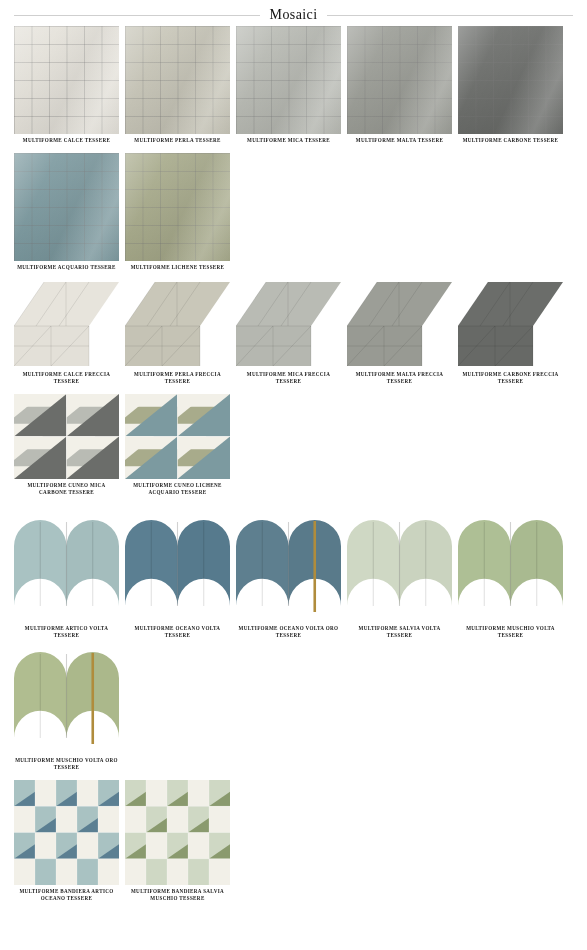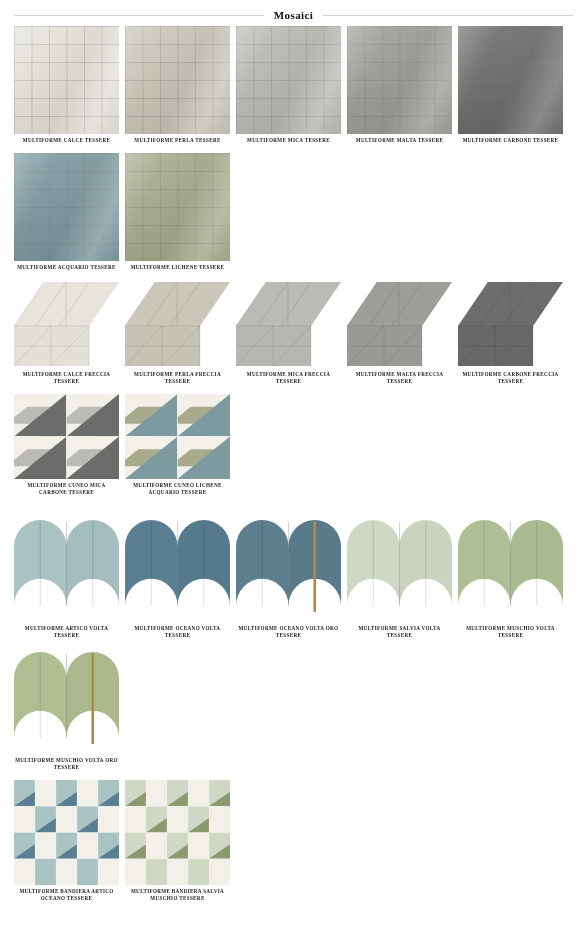--- a/index.html
+++ b/index.html
@@ -15,22 +15,22 @@
   
   .section-head{
     display:flex;align-items:center;
     padding:0 14px;
     height:22px;
     margin-top:4px;
   }
   .rule{flex:1 1 auto;height:1px;background:#cfcfcf;}
   .section-title{
     font-family:"Liberation Serif", serif;
-    font-weight:bold;
-    font-size:11px;
+    font-weight:normal;
+    font-size:14px;
     letter-spacing:.4px;
     padding:0 10px;
     white-space:nowrap;
     color:#111;
   }
 
   
   .row{
     display:flex;
     padding:0 14px;

